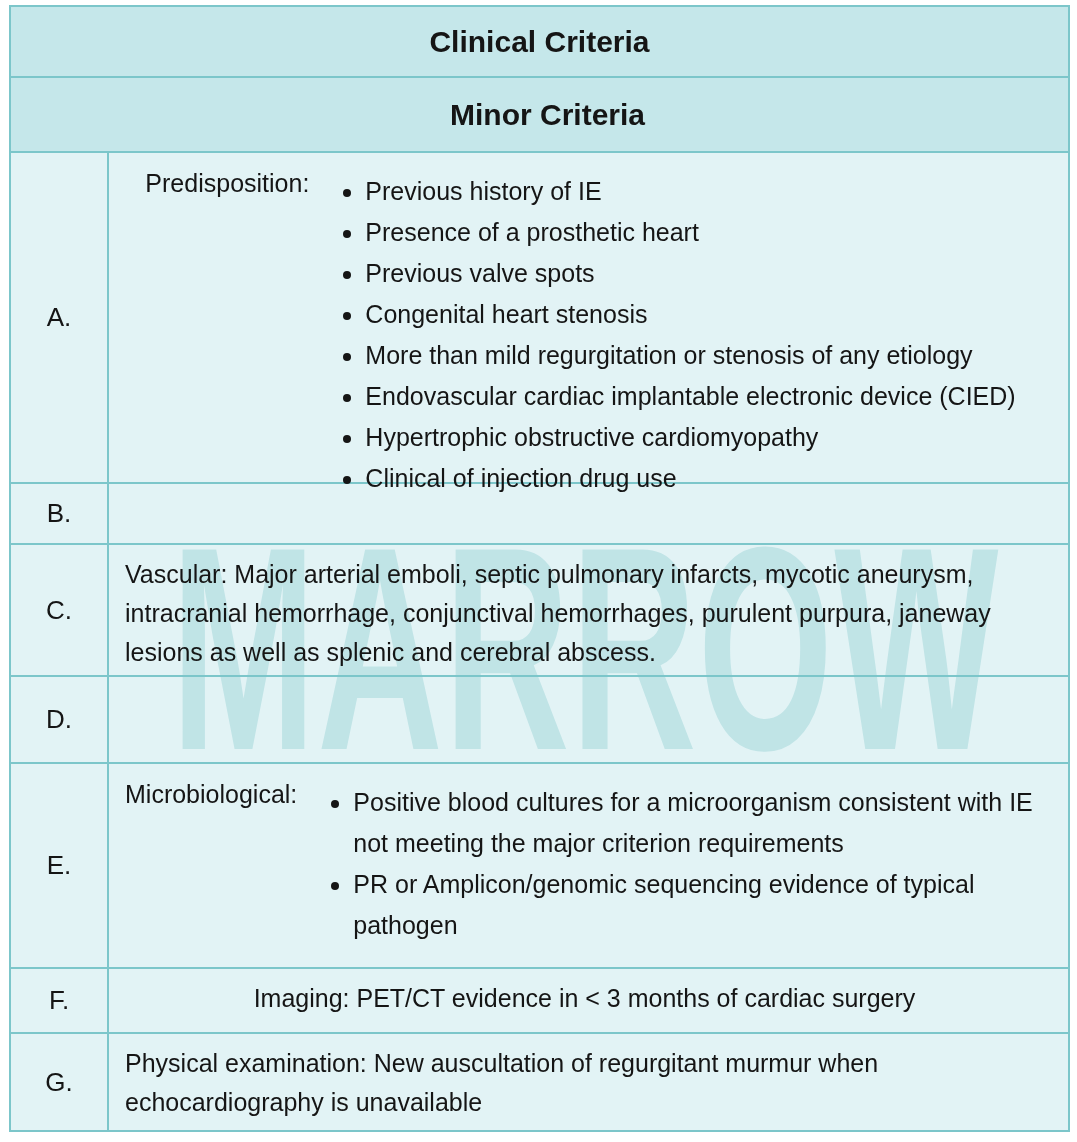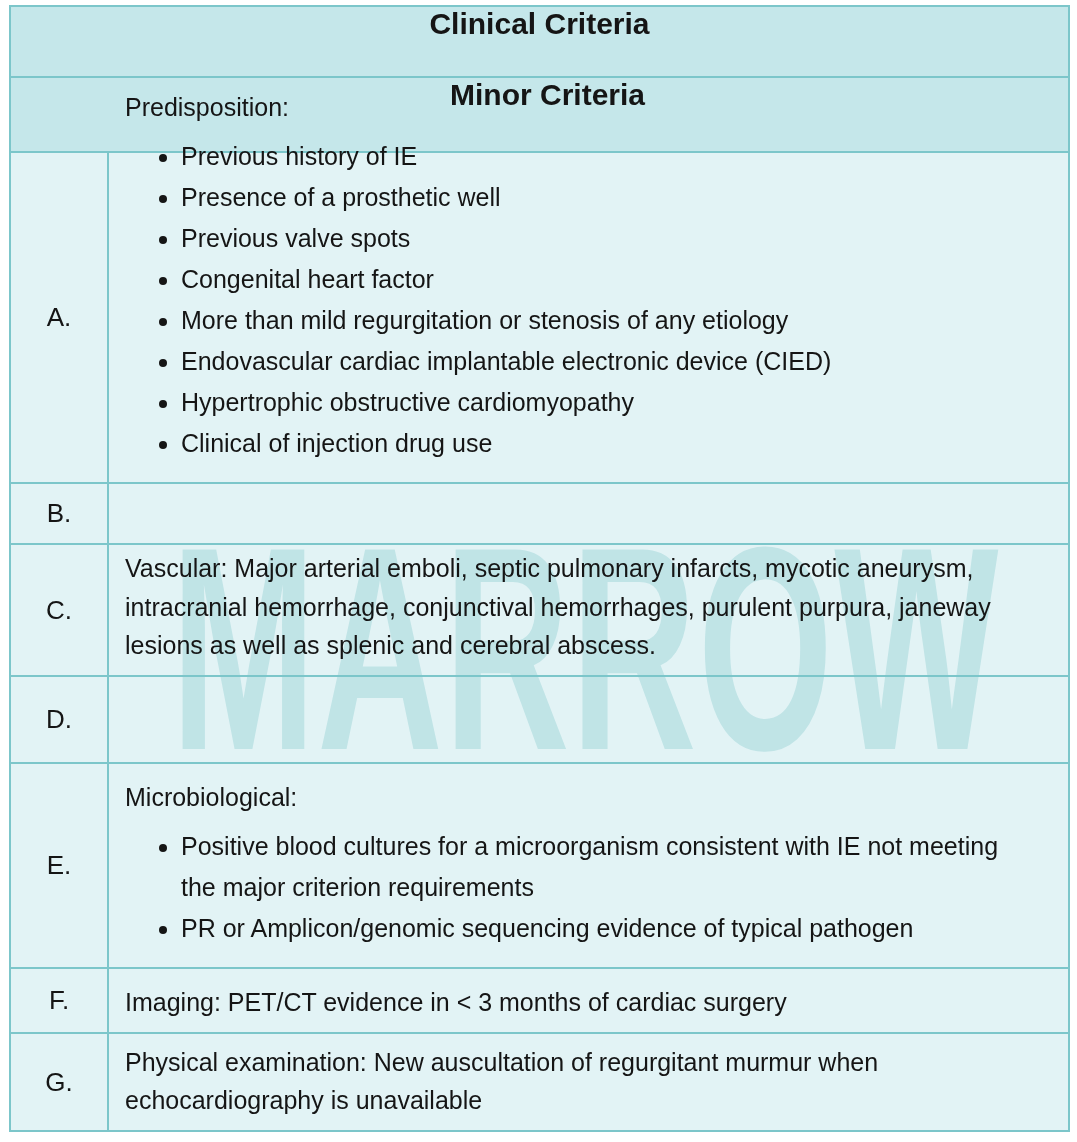--- a/index.html
+++ b/index.html
@@ -33,20 +33,21 @@
   .trow {
     position: relative;
     display: flex;
     align-items: stretch;
     background: var(--row-bg);
   }
   .trow + .trow { border-top: 2px solid var(--border); }
   .header-row {
     background: var(--header-bg);
     display: flex;
+    align-items: center;
     justify-content: center;
     font-weight: bold;
     font-size: 30px;
     text-align: center;
   }
   .h1 { height: 69px; }
   .h2 { height: 75px; padding-left: 16px; }
   .r-a { height: 331px; }
   .r-b { height: 61px; }
   .r-c { height: 132px; }
@@ -61,22 +62,22 @@
     display: flex;
     align-items: center;
     justify-content: center;
     font-size: 26px;
     position: relative;
     z-index: 2;
   }
   .content-cell {
     flex: 1 1 auto;
     display: flex;
-    flex-direction: column;
-    justify-content: flex-end;
+    flex-direction: row;
+    justify-content: center;
     padding: 10px 24px 10px 16px;
     font-size: 25px;
     line-height: 1.55;
     position: relative;
     z-index: 2;
   }
   .content-cell .intro { line-height: 1.64; }
   ul.bullets {
     list-style: disc;
     padding-left: 48px;
@@ -114,23 +115,23 @@
     <div class="trow header-row h2">
       <span>Minor Criteria</span>
     </div>
 
     <div class="trow r-a">
       <div class="label-cell">A.</div>
       <div class="content-cell">
         <div class="intro">Predisposition:</div>
         <ul class="bullets">
           <li>Previous history of IE</li>
-          <li>Presence of a prosthetic well</li>
+          <li>Presence of a prosthetic heart</li>
           <li>Previous valve spots</li>
-          <li>Congenital heart factor</li>
+          <li>Congenital heart stenosis</li>
           <li>More than mild regurgitation or stenosis of any etiology</li>
           <li>Endovascular cardiac implantable electronic device (CIED)</li>
           <li>Hypertrophic obstructive cardiomyopathy</li>
           <li>Clinical of injection drug use</li>
         </ul>
       </div>
     </div>
 
     <div class="trow r-b">
       <div class="label-cell">B.</div>

